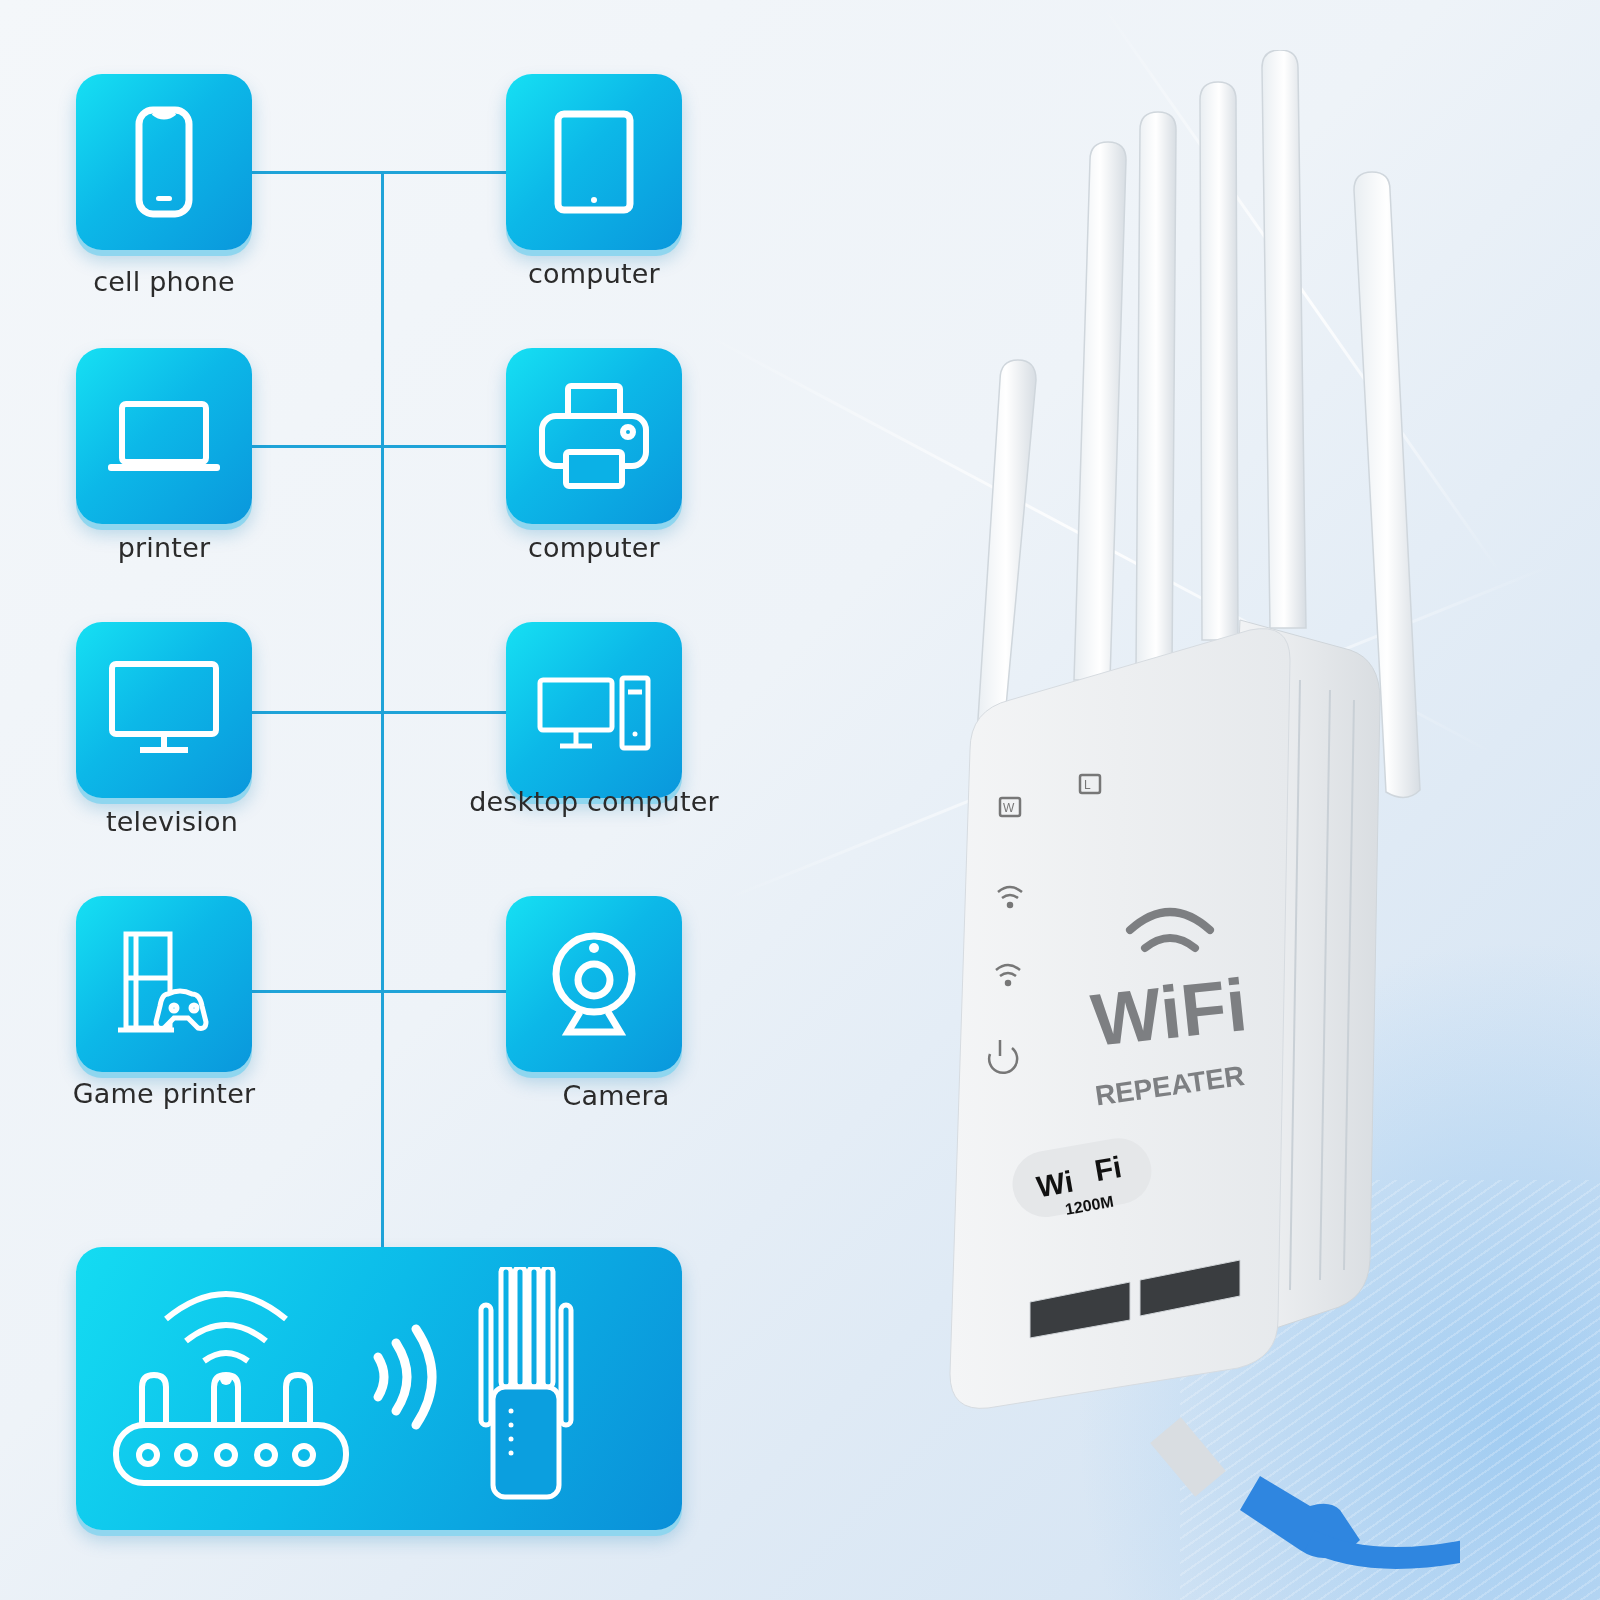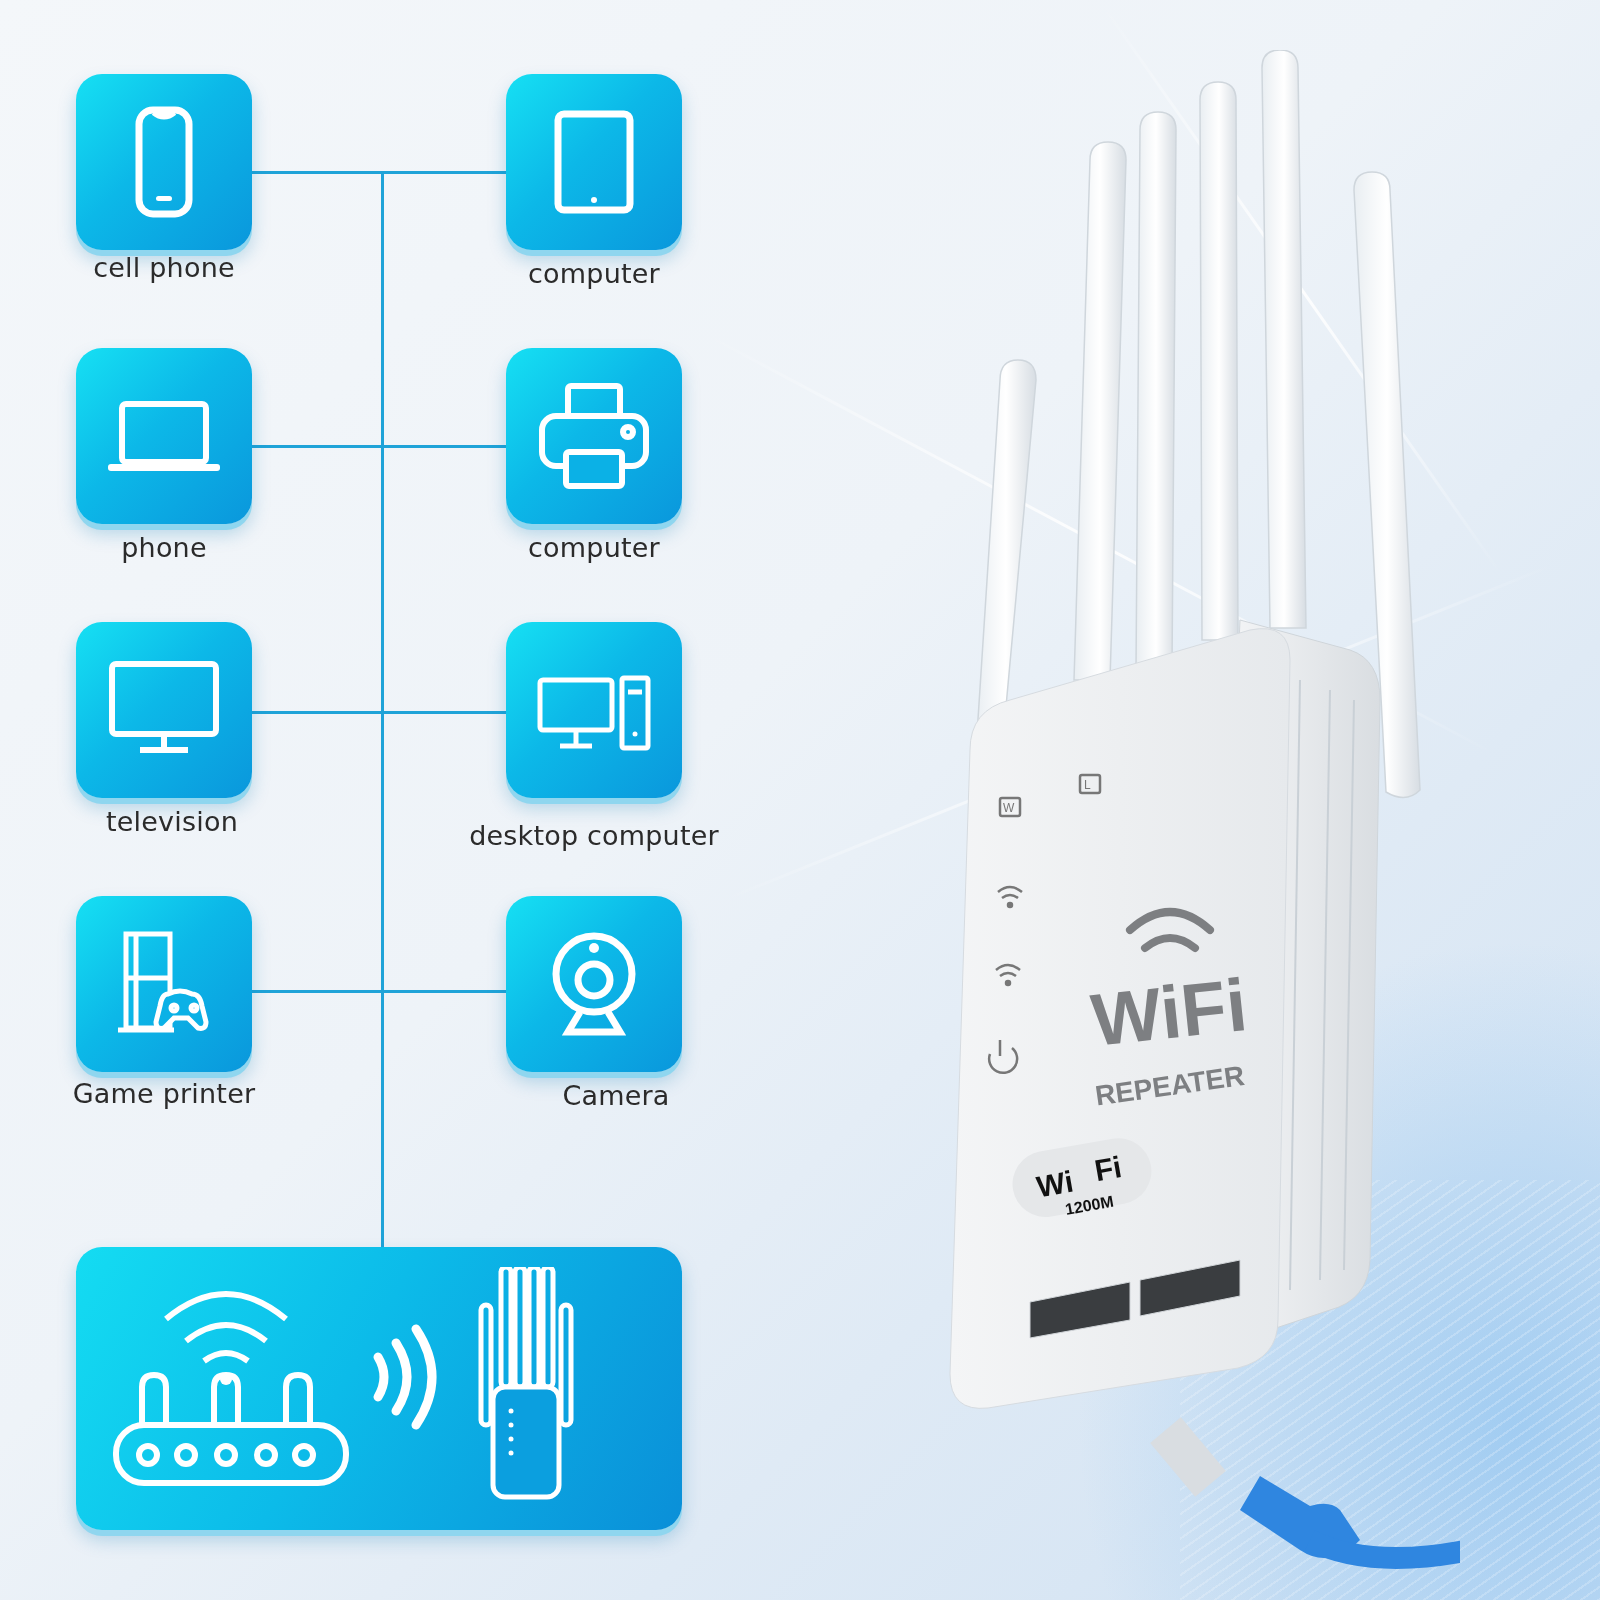--- a/index.html
+++ b/index.html
@@ -44,29 +44,29 @@
 <div class="line" style="left:252px;top:711px;width:256px;height:3px"></div>
 <div class="line" style="left:252px;top:990px;width:256px;height:3px"></div>
 
 <div class="tile" style="left:76px;top:74px">
   <svg viewBox="0 0 120 120" fill="none" stroke="#fff" stroke-width="7">
     <rect x="35" y="8" width="50" height="104" rx="14"></rect>
     <path d="M50 10 q10 8 20 0"></path>
     <rect x="52" y="94" width="16" height="5" rx="2.5" fill="#fff" stroke="none"></rect>
   </svg>
 </div>
-<div class="label" style="left:4px;top:252px">cell phone</div>
+<div class="label" style="left:4px;top:266px">cell phone</div>
 
 <div class="tile" style="left:76px;top:348px">
   <svg viewBox="0 0 120 120" fill="none" stroke="#fff" stroke-width="6">
     <rect x="18" y="28" width="84" height="58" rx="4"></rect>
     <rect x="4" y="88" width="112" height="7" rx="3" fill="#fff" stroke="none"></rect>
   </svg>
 </div>
-<div class="label" style="left:4px;top:532px">phone</div>
+<div class="label" style="left:4px;top:532px">printer</div>
 
 <div class="tile" style="left:76px;top:622px">
   <svg viewBox="0 0 120 120" fill="none" stroke="#fff" stroke-width="6">
     <rect x="8" y="14" width="104" height="70" rx="4"></rect>
     <line x1="60" y1="84" x2="60" y2="98"></line>
     <line x1="36" y1="100" x2="84" y2="100"></line>
   </svg>
 </div>
 <div class="label" style="left:12px;top:806px">television</div>
 
@@ -104,21 +104,21 @@
 <div class="tile" style="left:506px;top:622px">
   <svg viewBox="0 0 120 120" fill="none" stroke="#fff" stroke-width="5">
     <rect x="6" y="30" width="72" height="50" rx="3"></rect>
     <line x1="42" y1="80" x2="42" y2="94"></line>
     <line x1="26" y1="96" x2="58" y2="96"></line>
     <rect x="88" y="28" width="26" height="70" rx="2"></rect>
     <line x1="94" y1="42" x2="108" y2="42"></line>
     <circle cx="101" cy="84" r="2.5" fill="#fff" stroke="none"></circle>
   </svg>
 </div>
-<div class="label" style="left:434px;top:820px">desktop computer</div>
+<div class="label" style="left:434px;top:786px">desktop computer</div>
 
 <div class="tile" style="left:506px;top:896px">
   <svg viewBox="0 0 120 120" fill="none" stroke="#fff" stroke-width="7">
     <circle cx="60" cy="50" r="38"></circle>
     <circle cx="60" cy="56" r="16"></circle>
     <circle cx="60" cy="24" r="5" fill="#fff" stroke="none"></circle>
     <path d="M46 88 L34 108 H86 L74 88"></path>
   </svg>
 </div>
 <div class="label" style="left:456px;top:1080px">Camera</div>

